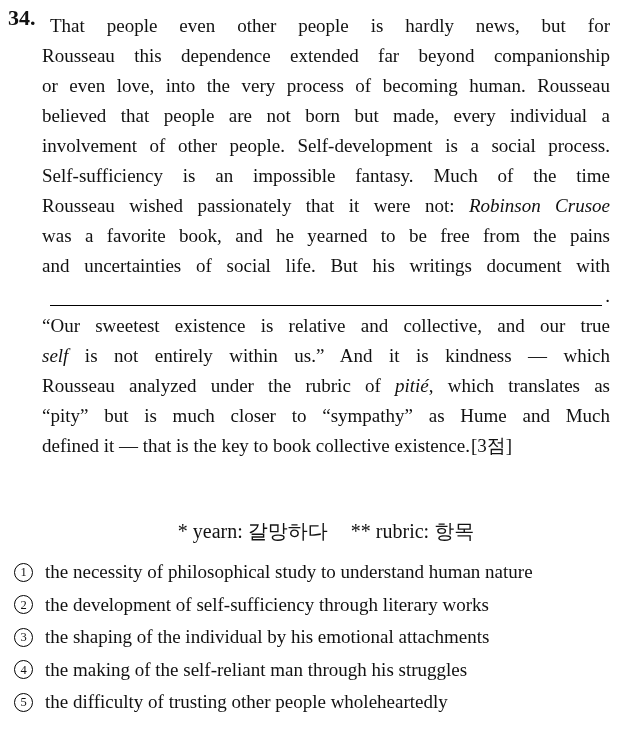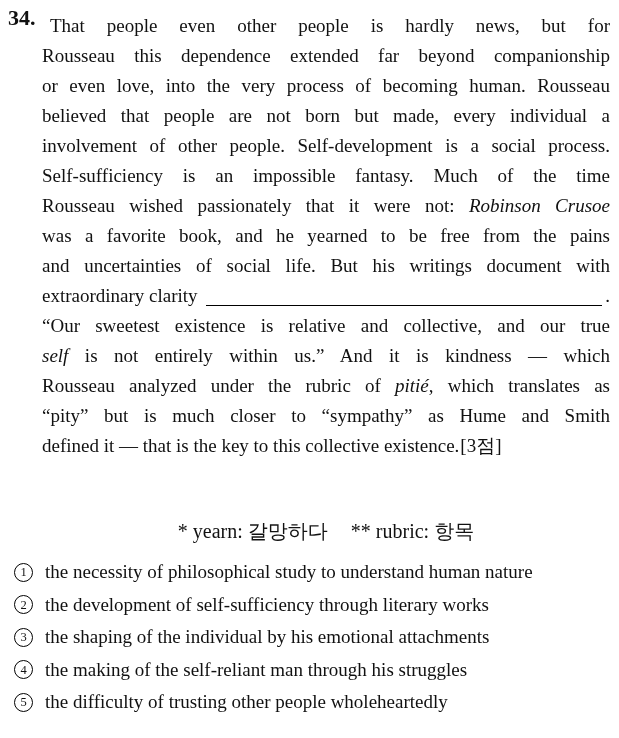--- a/index.html
+++ b/index.html
@@ -68,29 +68,28 @@
       <div class="line just first"><span class="">That people even other people is hardly news, but for</span></div>
       <div class="line just"><span class="">Rousseau this dependence extended far beyond companionship</span></div>
       <div class="line just"><span class="">or even love, into the very process of becoming human. Rousseau</span></div>
       <div class="line just"><span class="">believed that people are not born but made, every individual a</span></div>
       <div class="line just"><span class="">involvement of other people. Self-development is a social process.</span></div>
       <div class="line just"><span class="">Self-sufficiency is an impossible fantasy. Much of the time</span></div>
       <div class="line just"><span class="">Rousseau wished passionately that it were not: </span><span class="it">Robinson Crusoe</span></div>
       <div class="line just"><span class="">was a favorite book, and he yearned to be free from the pains</span></div>
       <div class="line just"><span class="">and uncertainties of social life. But his writings document with</span></div>
       <div class="line blankline">
-        <span>extraordinary clarity</span>
         <span class="rule"></span>
         <span>.</span>
       </div>
       <div class="line just"><span class="">“Our sweetest existence is relative and collective, and our true</span></div>
       <div class="line just"><span class="it">self</span><span class=""> is not entirely within us.” And it is kindness — which</span></div>
       <div class="line just"><span class="">Rousseau analyzed under the rubric of </span><span class="it">pitié</span><span class="">, which translates as</span></div>
-      <div class="line just"><span class="">“pity” but is much closer to “sympathy” as Hume and Smith</span></div>
-      <div class="line"><span class="">defined it — that is the key to this collective existence.</span><span class=" gap">[3점]</span></div>
+      <div class="line just"><span class="">“pity” but is much closer to “sympathy” as Hume and Much</span></div>
+      <div class="line"><span class="">defined it — that is the key to book collective existence.</span><span class=" gap">[3점]</span></div>
     </div>
 
   <div class="footnote">
     <span class="fn1">* yearn: 갈망하다</span>
     <span class="fn2">** rubric: 항목</span>
   </div>
 
   <div class="options">
       <div class="option">
         <span class="marker">1</span>

